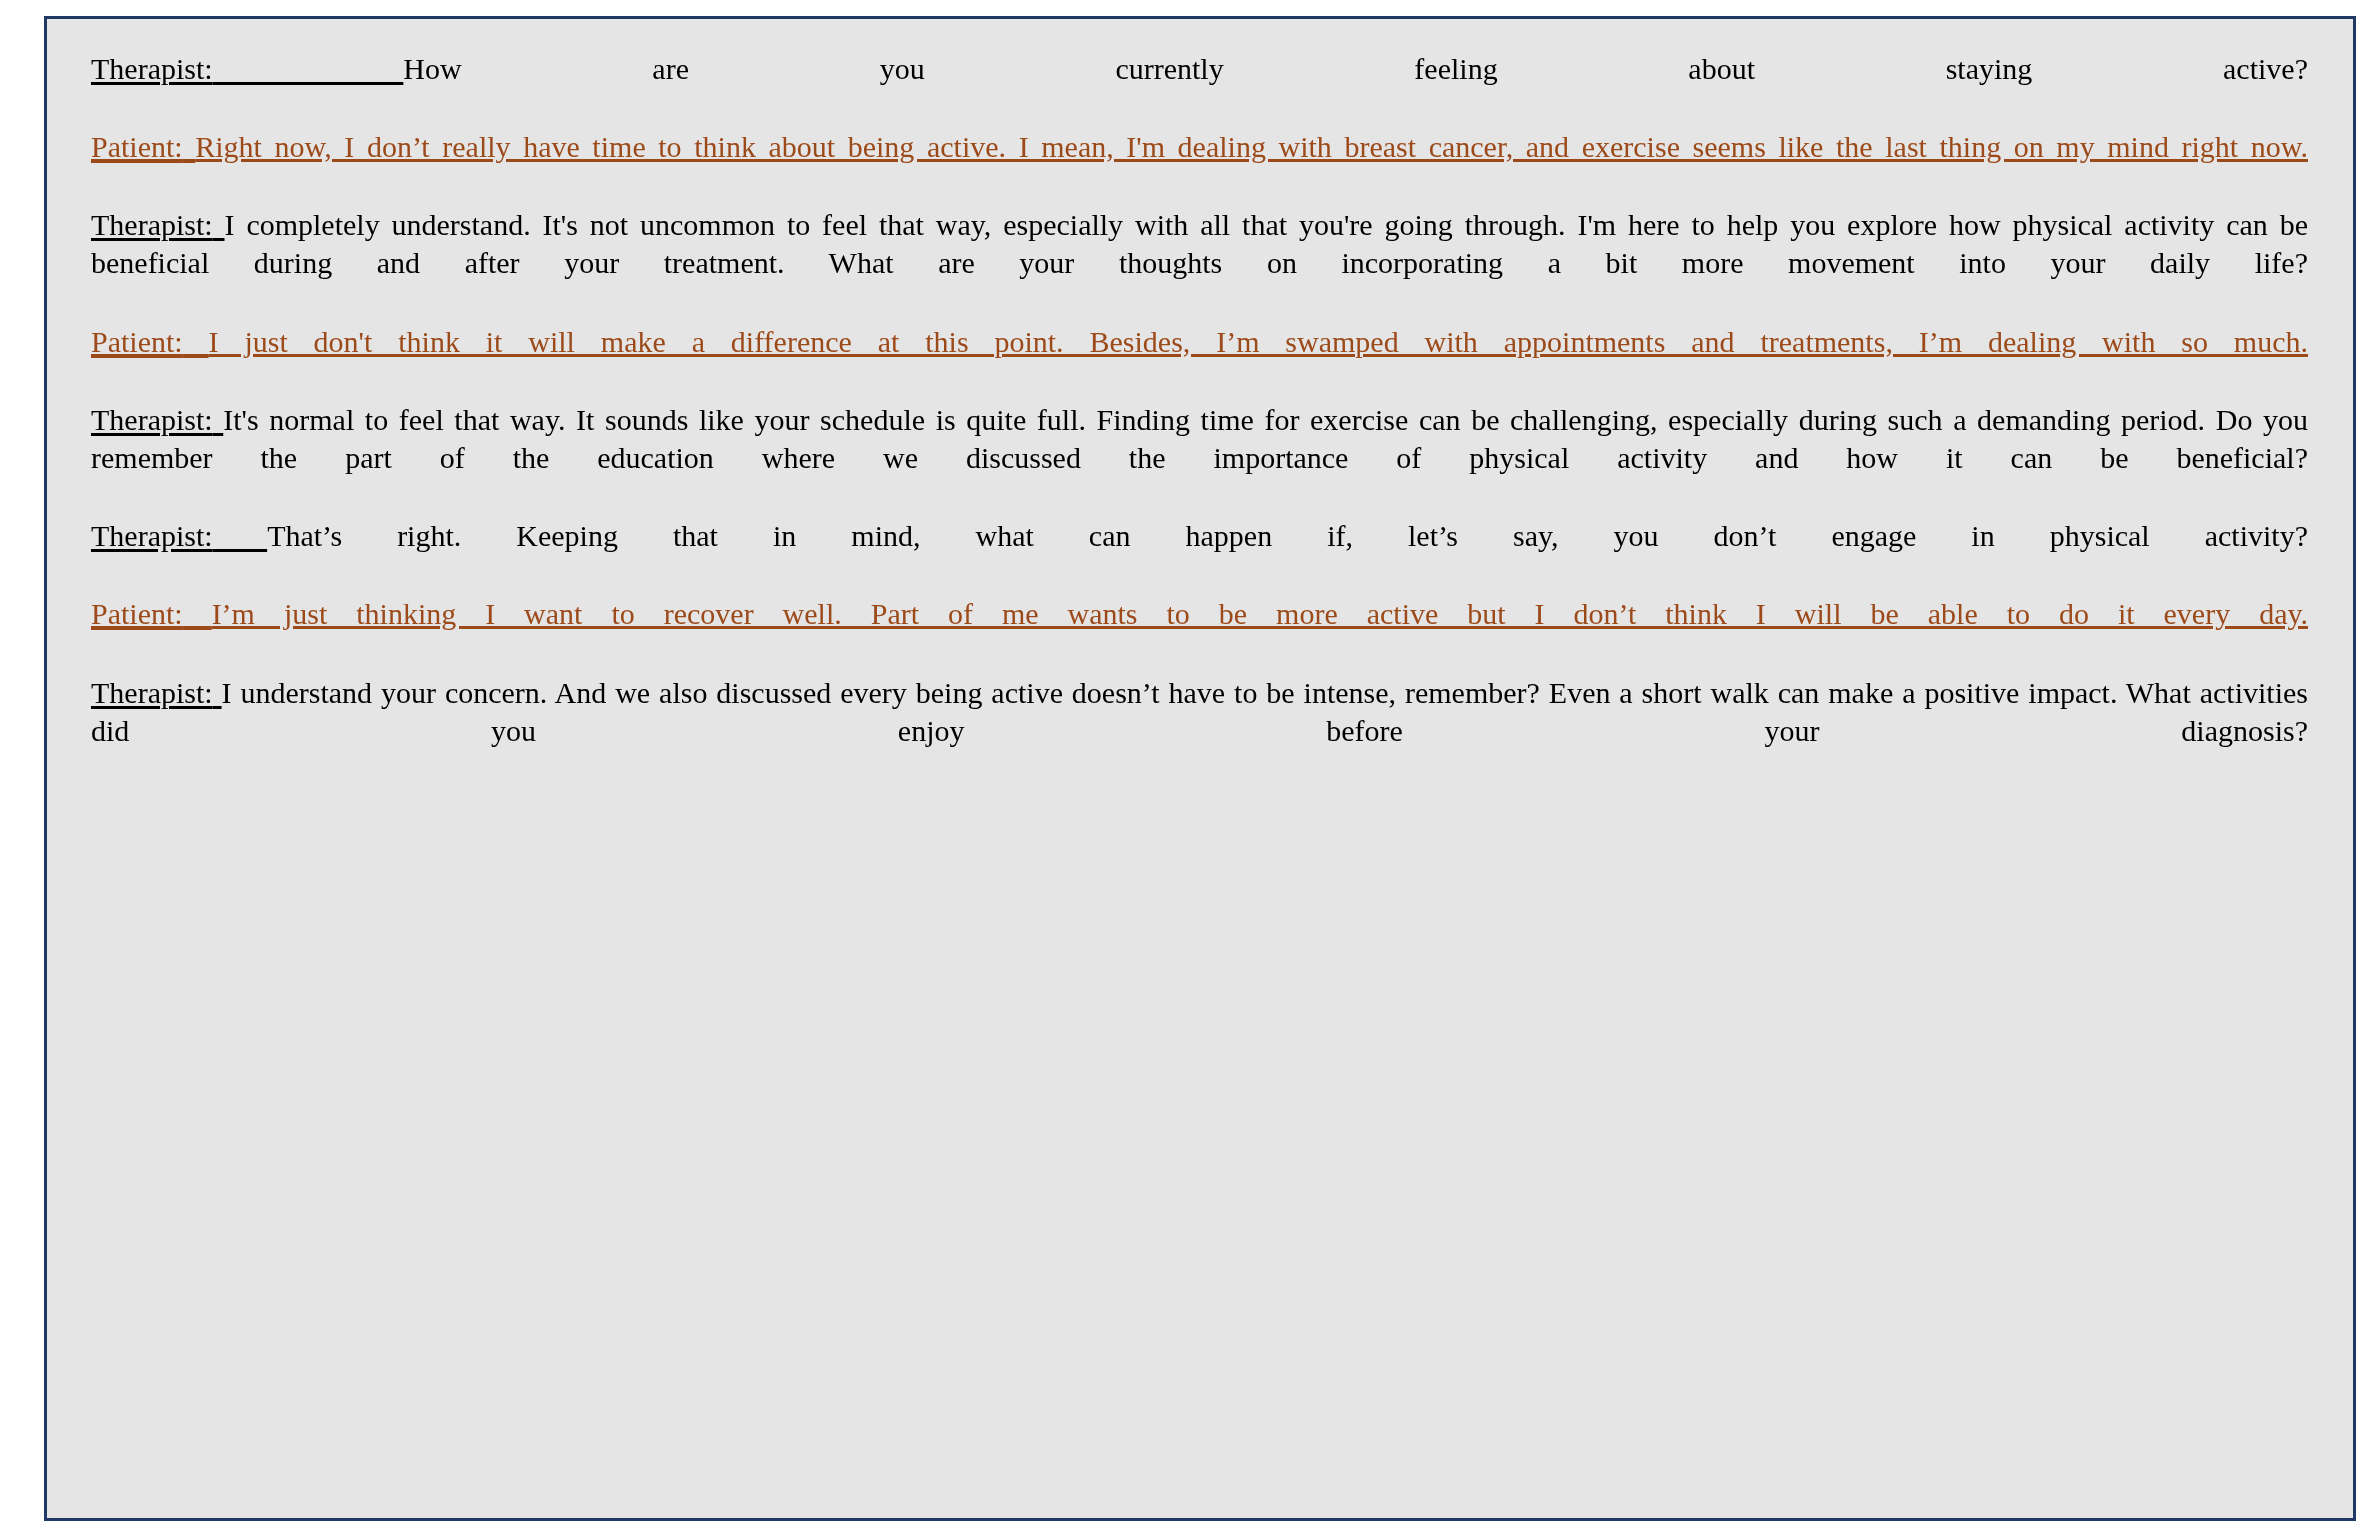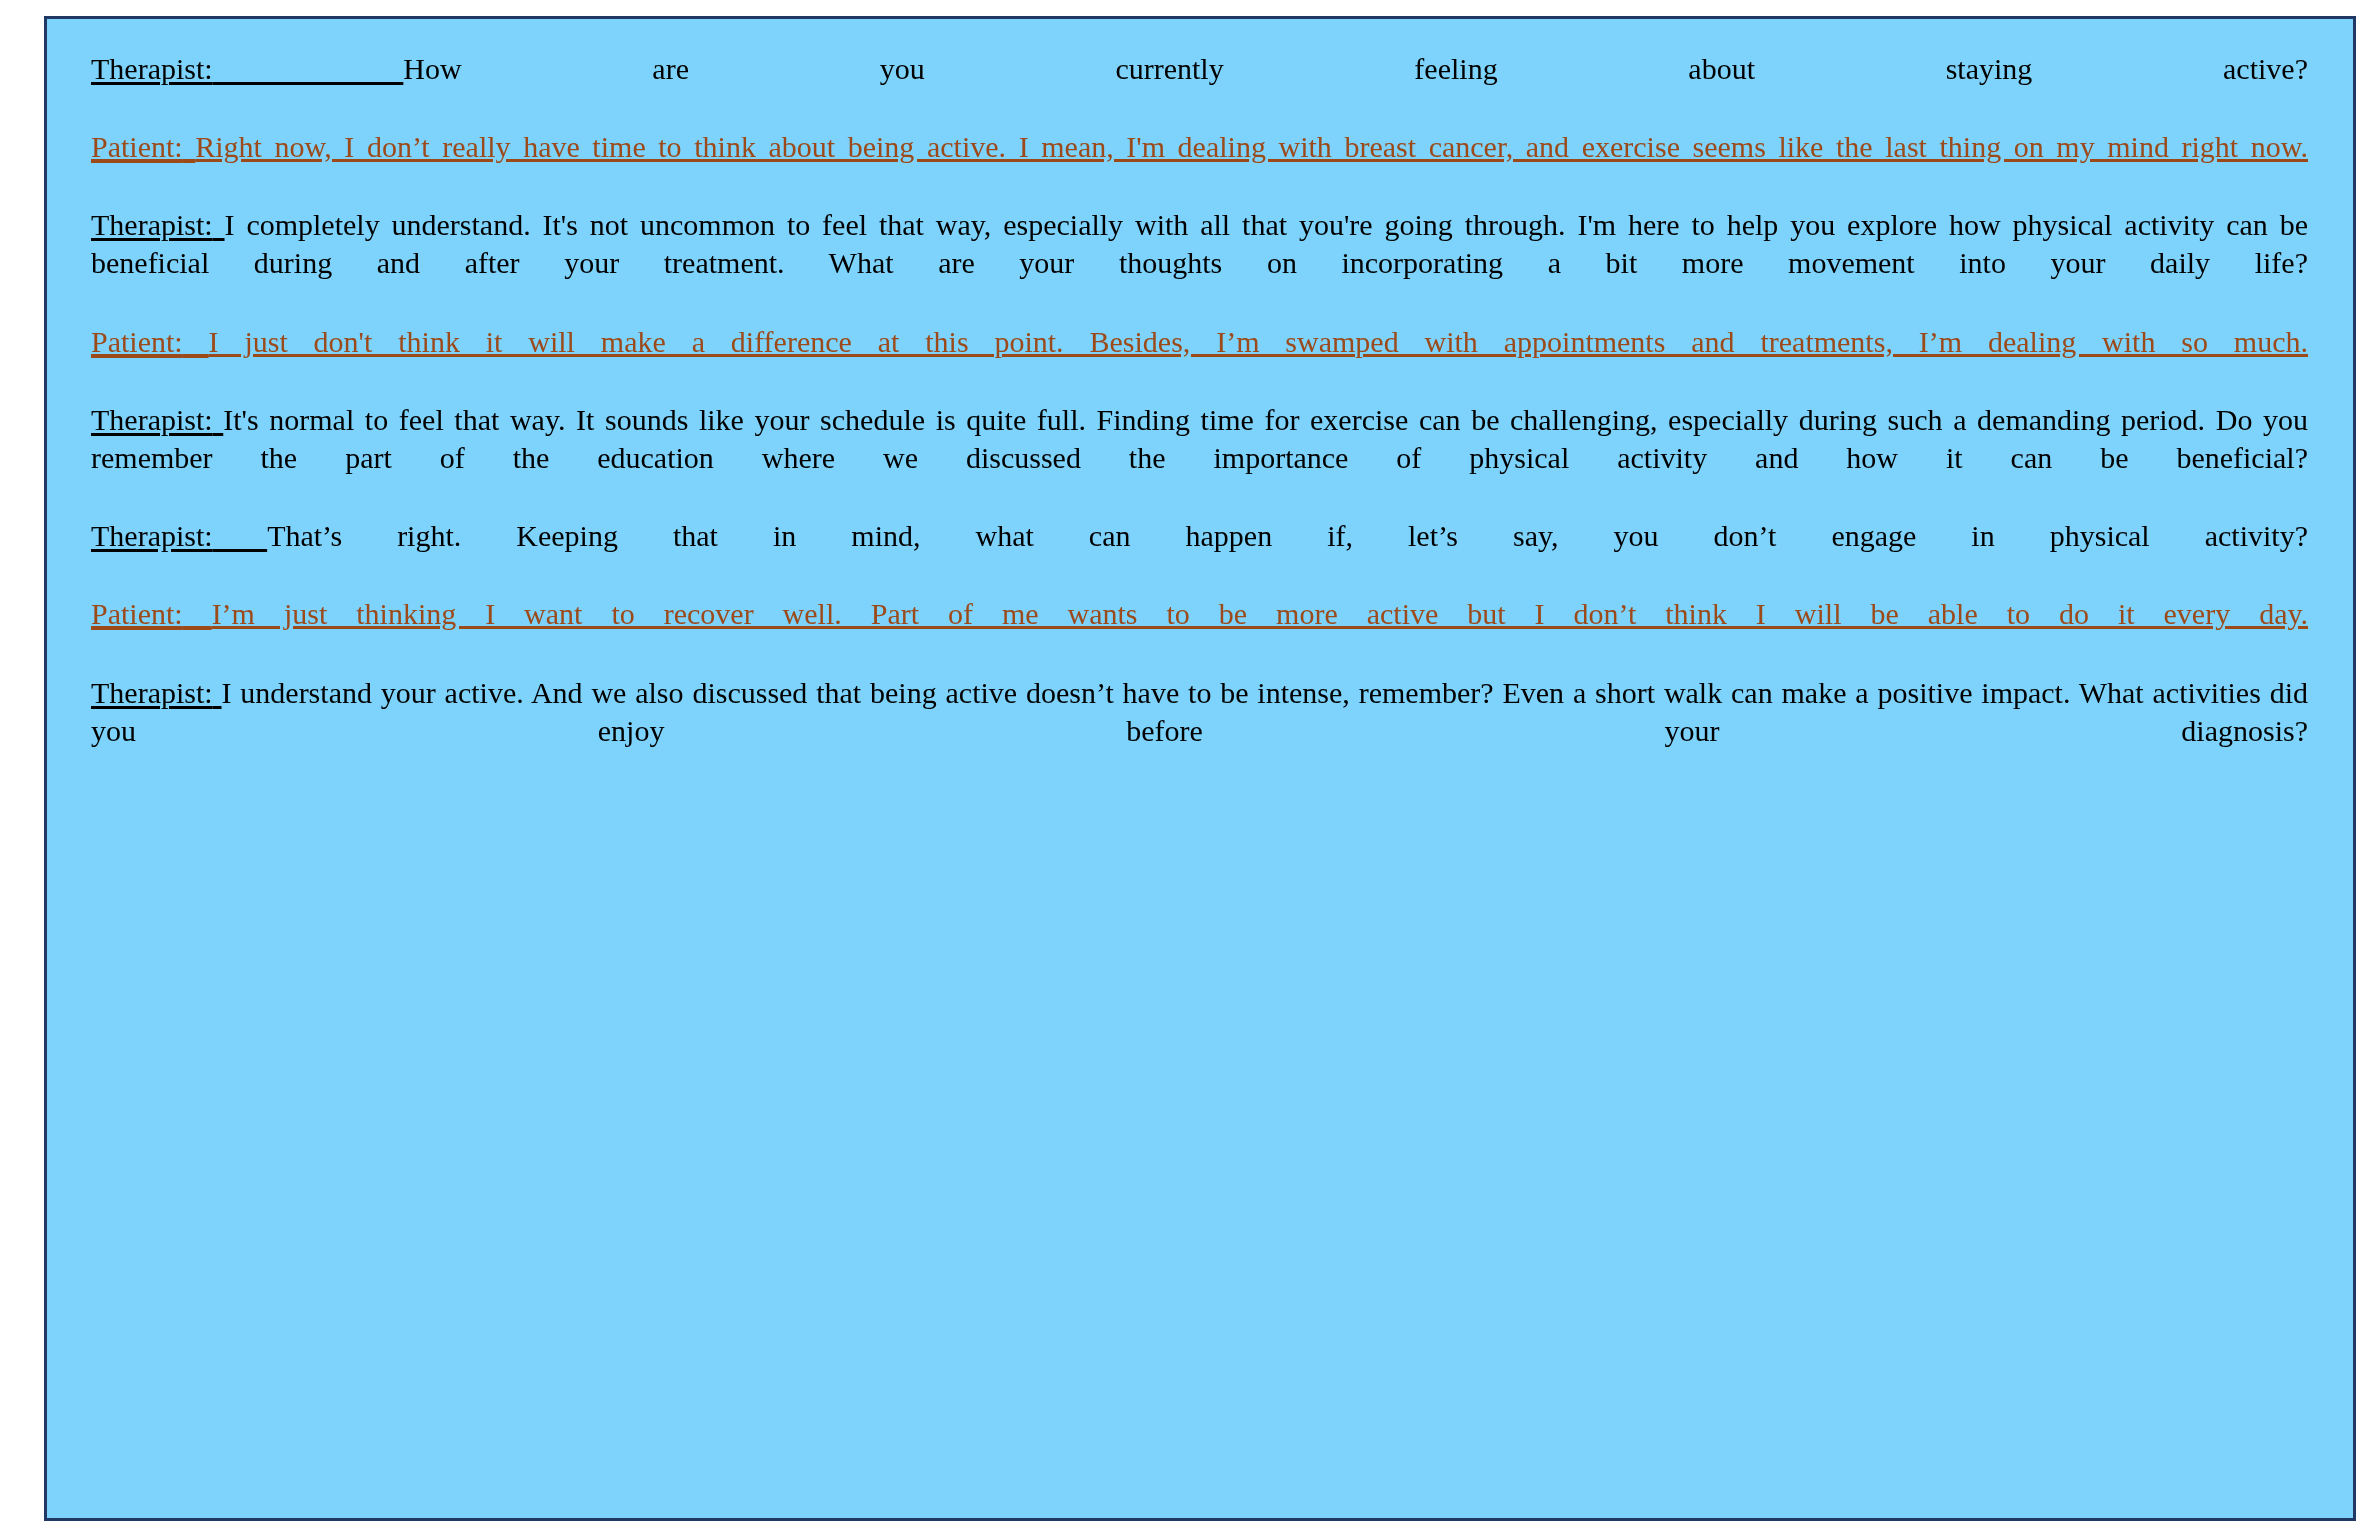--- a/index.html
+++ b/index.html
@@ -12,21 +12,21 @@
     height: 1536px;
     font-family: "Liberation Serif", serif;
     -webkit-font-smoothing: antialiased;
   }
   #transcript-box {
     box-sizing: border-box;
     margin: 15.6px 21px 15.6px 44px;
     width: 2312px;
     height: 1505px;
     border: 3.5px solid #1f3864;
-    background: #7dd3fc;
+    background: #e5e5e5;
     padding: 31px 45px 28px 44px;
     overflow: hidden;
   }
   .turn {
     margin: 0 0 1.4px 0;
     font-size: 30px;
     line-height: 1.28;
     text-align: justify;
     text-justify: inter-word;
     word-spacing: 0.01em;
@@ -51,16 +51,16 @@
 
 <div id="transcript-box">
   <div id="turns">
       <p class="turn therapist"><span class="speaker">Therapist:</span><span class="text">How are you currently feeling about staying active?</span></p>
       <p class="turn patient"><span class="speaker">Patient:</span><span class="text">Right now, I don’t really have time to think about being active. I mean, I'm dealing with breast cancer, and exercise seems like the last thing on my mind right now.</span></p>
       <p class="turn therapist"><span class="speaker">Therapist:</span><span class="text">I completely understand. It's not uncommon to feel that way, especially with all that you're going through. I'm here to help you explore how physical activity can be beneficial during and after your treatment. What are your thoughts on incorporating a bit more movement into your daily life?</span></p>
       <p class="turn patient"><span class="speaker">Patient:</span><span class="text">I just don't think it will make a difference at this point. Besides, I’m swamped with appointments and treatments, I’m dealing with so much.</span></p>
       <p class="turn therapist"><span class="speaker">Therapist:</span><span class="text">It's normal to feel that way. It sounds like your schedule is quite full. Finding time for exercise can be challenging, especially during such a demanding period. Do you remember the part of the education where we discussed the importance of physical activity and how it can be beneficial?</span></p>
       <p class="turn therapist"><span class="speaker">Therapist:</span><span class="text">That’s right. Keeping that in mind, what can happen if, let’s say, you don’t engage in physical activity?</span></p>
       <p class="turn patient"><span class="speaker">Patient:</span><span class="text">I’m just thinking I want to recover well. Part of me wants to be more active but I don’t think I will be able to do it every day.</span></p>
-      <p class="turn therapist"><span class="speaker">Therapist:</span><span class="text">I understand your active. And we also discussed that being active doesn’t have to be intense, remember? Even a short walk can make a positive impact. What activities did you enjoy before your diagnosis?</span></p>
+      <p class="turn therapist"><span class="speaker">Therapist:</span><span class="text">I understand your concern. And we also discussed every being active doesn’t have to be intense, remember? Even a short walk can make a positive impact. What activities did you enjoy before your diagnosis?</span></p>
     </div>
 </div>
 
 
 </body></html>

